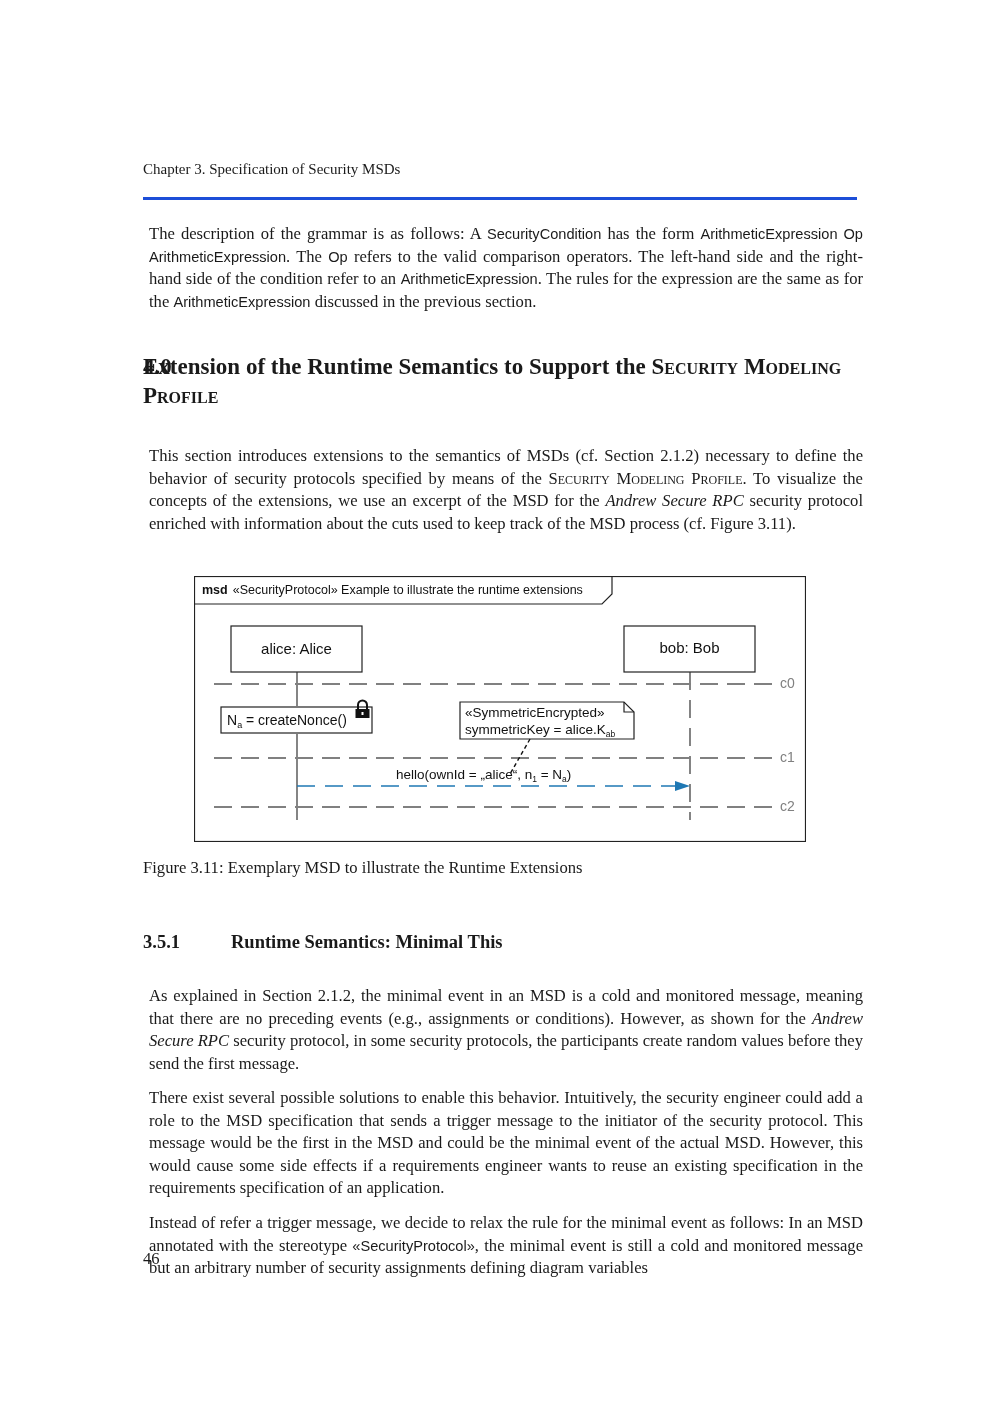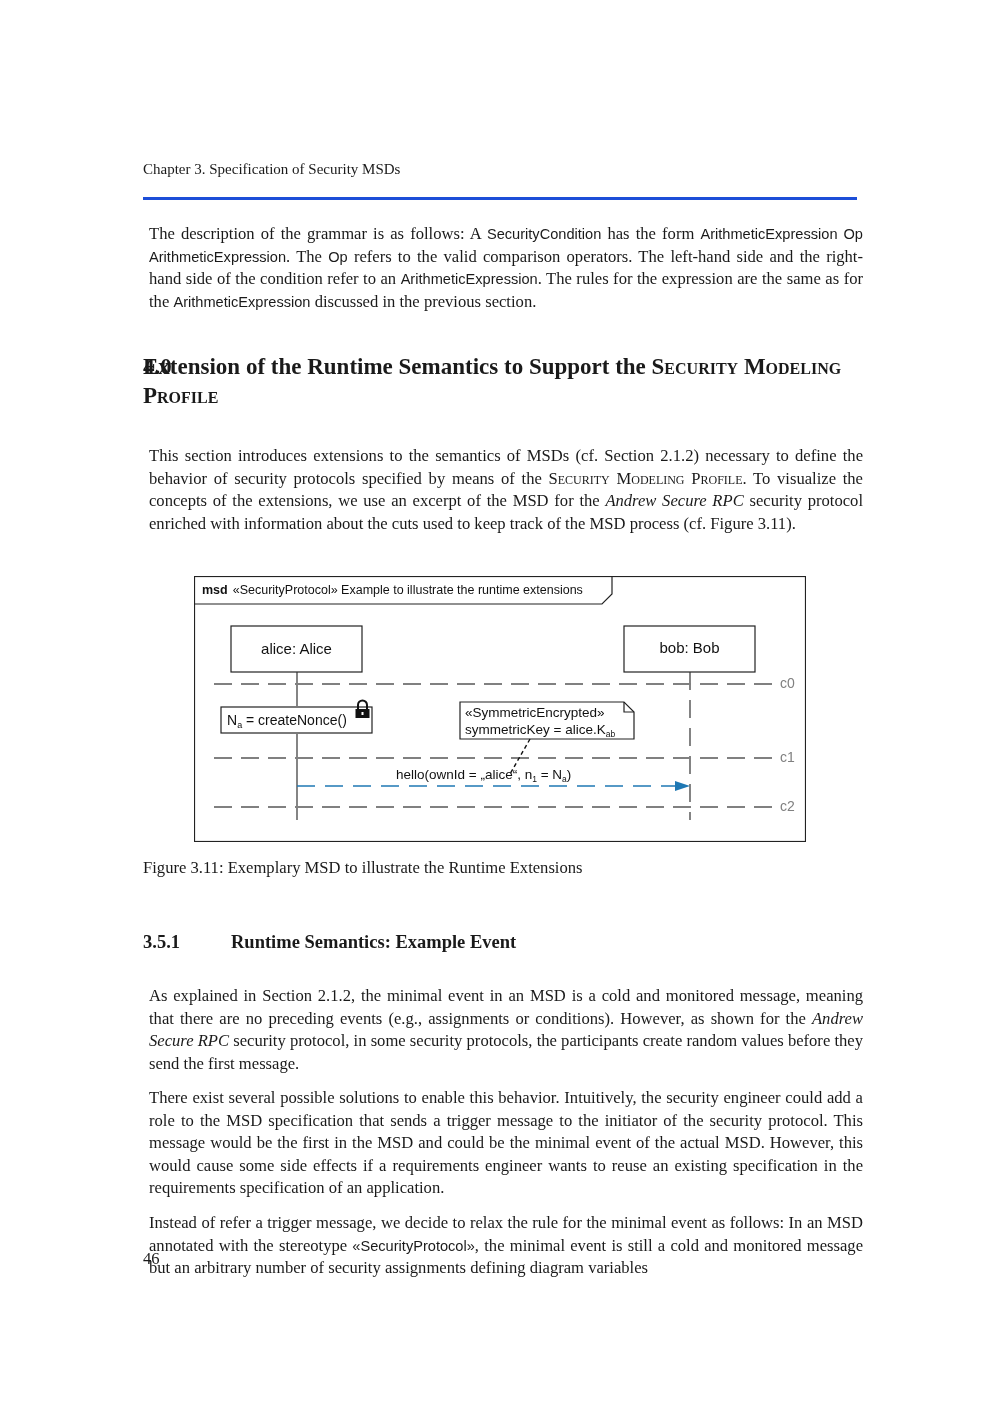--- a/index.html
+++ b/index.html
@@ -82,19 +82,19 @@
     <line x1="336" y1="163" x2="316" y2="198" stroke="#111" stroke-width="1.4" stroke-dasharray="4,3"></line>
 
     <text x="202" y="203" font-size="13.5" fill="#111"><tspan>hello(ownId = „alice“, n</tspan><tspan font-size="8.5" dy="3">1</tspan><tspan dy="-3"> = N</tspan><tspan font-size="8.5" dy="3">a</tspan><tspan dy="-3">)</tspan></text>
     <line x1="103" y1="210" x2="482" y2="210" stroke="#1f78b4" stroke-width="1.6" stroke-dasharray="18,10"></line>
     <path d="M481,205 L496,210 L481,215 Z" fill="#1f78b4"></path>
   </svg>
 </div>
 
 <div class="caption">Figure 3.11: Exemplary MSD to illustrate the Runtime Extensions</div>
 
-<h3 class="subsec-title"><span class="num">3.5.1</span><span>Runtime Semantics: Example Event</span></h3>
+<h3 class="subsec-title"><span class="num">3.5.1</span><span>Runtime Semantics: Minimal This</span></h3>
 
 <p class="para" style="top:979px"><span>As explained in Section 2.1.2, the minimal event in an MSD is a cold and monitored message, meaning that there are no preceding events (e.g., assignments or conditions). However, as shown for the </span><span style="font-style: italic;">Andrew Secure RPC</span><span> security protocol, in some security protocols, the participants create random values before they send the first message.</span></p>
 <p class="para" style="top:1081px"><span>There exist several possible solutions to enable this behavior.  Intuitively, the security engineer could add a role to the MSD specification that sends a trigger message to the initiator of the security protocol. This message would be the first in the MSD and could be the minimal event of the actual MSD. However, this would cause some side effects if a requirements engineer wants to reuse an existing specification in the requirements specification of an application.</span></p>
 <p class="para" style="top:1206px"><span>Instead of refer a trigger message, we decide to relax the rule for the minimal event as follows: In an MSD annotated with the stereotype </span><span class="sans">«SecurityProtocol»</span><span>, the minimal event is still a cold and monitored message but an arbitrary number of security assignments defining diagram variables</span></p>
 
 <div class="page-num">46</div>
 
 </body></html>

